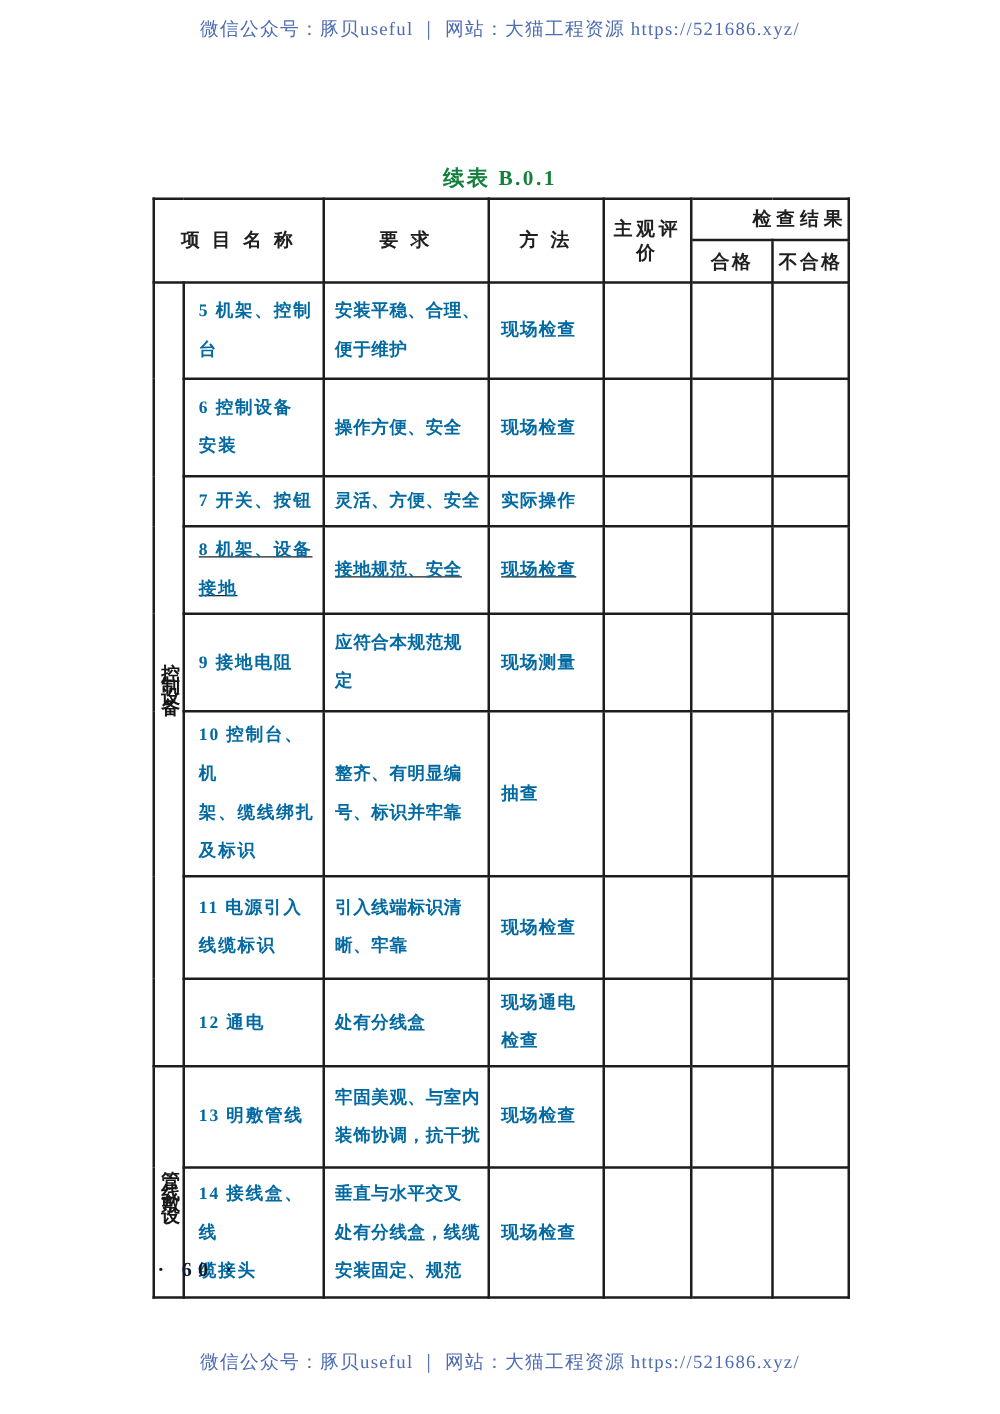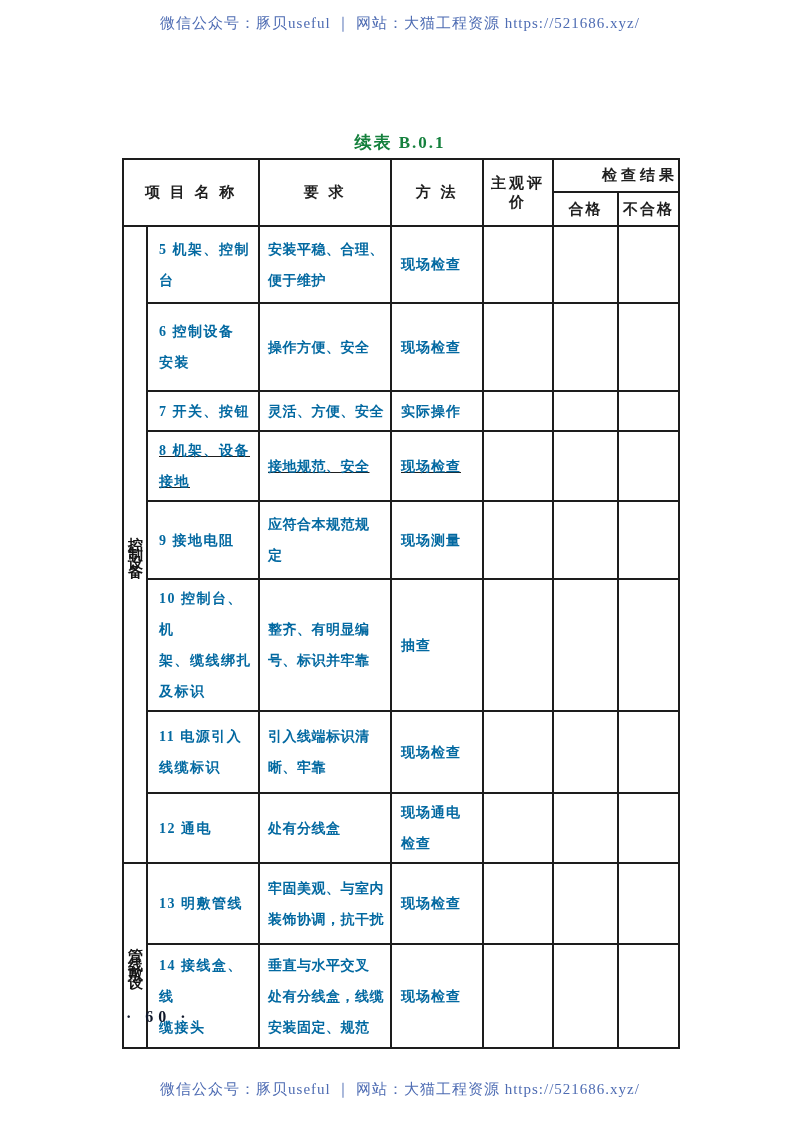--- a/index.html
+++ b/index.html
@@ -87,21 +87,21 @@
         <td rowspan="8" class="group-cell"><span class="vertical-text">控制设备</span></td>
         <td class="cell cell-item">5 机架、控制
 台</td>
         <td class="cell cell-requirement">安装平稳、合理、
 便于维护</td>
         <td class="cell cell-method">现场检查</td>
         <td class="cell cell-subjective"></td>
         <td class="cell cell-pass"></td>
         <td class="cell cell-fail"></td>
       </tr>
-      <tr style="height: 88px; padding-left: 28px;">
+      <tr style="height: 78px; padding-left: 28px;">
         <td class="cell cell-item">6 控制设备
 安装</td>
         <td class="cell cell-requirement">操作方便、安全</td>
         <td class="cell cell-method">现场检查</td>
         <td class="cell cell-subjective"></td>
         <td class="cell cell-pass"></td>
         <td class="cell cell-fail"></td>
       </tr>
       <tr style="height: 40px;">
         <td class="cell cell-item">7 开关、按钮</td>

